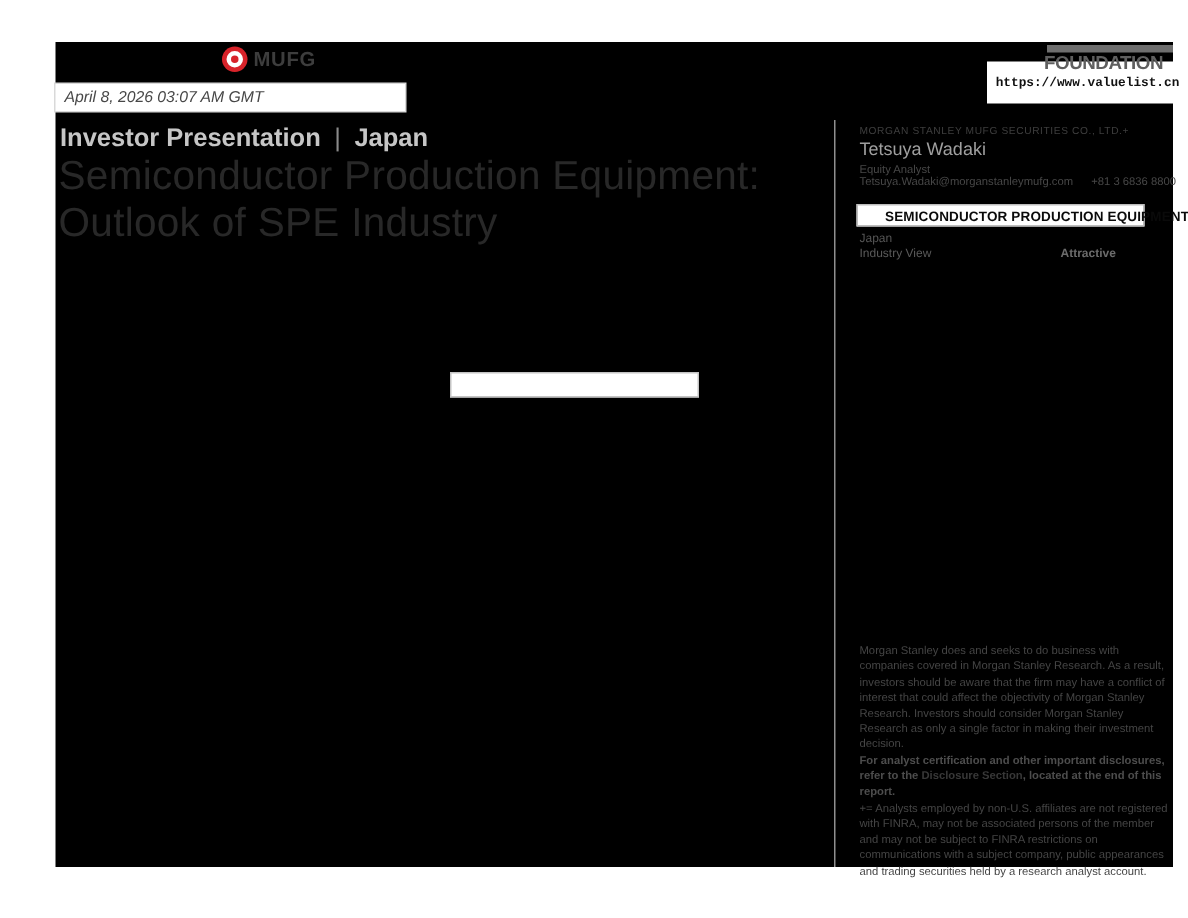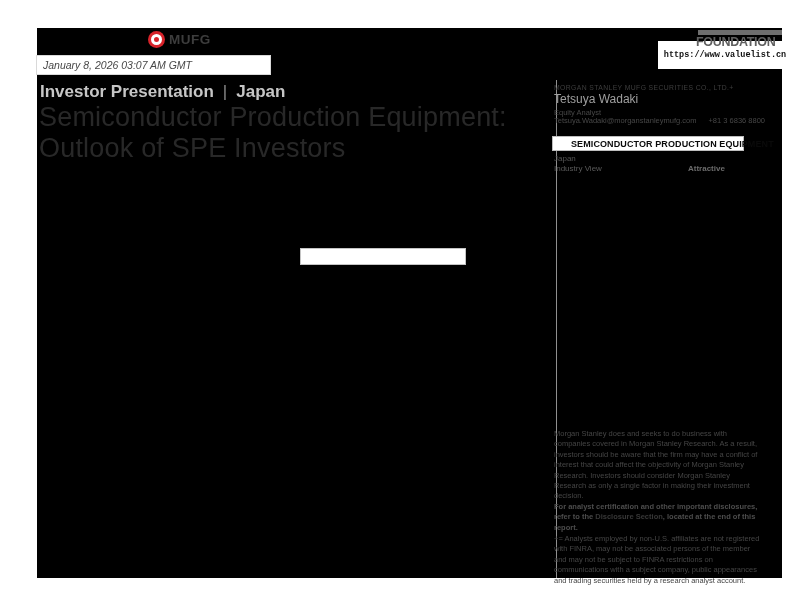--- a/index.html
+++ b/index.html
@@ -32,21 +32,21 @@
   .eyebrow { position:absolute; left:3px; top:54px; font-size:17px; font-weight:bold; color:#c6c6c6; }
   .eyebrow .sep { font-weight:400; color:#8a8a8a; padding:0 9px; }
   .title { position:absolute; left:2px; top:74px; font-size:27px; font-weight:300; color:#282828;
            line-height:31px; letter-spacing:0.2px; }
 
   .redaction-rect { position:absolute; left:263px; top:220px; width:166px; height:17px;
                     background:#ffffff; border:1px solid #c4c4c4; }
 
   
   .divider { position:absolute; left:519px; top:52px; bottom:0; width:1px; background:#8f8f8f; }
-  .sidebar { position:absolute; left:517px; top:0; width:211px; height:466px; }
+  .sidebar { position:absolute; left:536px; top:0; width:211px; height:466px; }
   .firm-line { position:absolute; left:0; top:56px; font-size:6.8px; color:#3e3e3e; letter-spacing:0.4px; }
   .analyst-name { position:absolute; left:0; top:64px; font-size:12px; color:#9f9f9f; }
   .analyst-role { position:absolute; left:0; top:80px; font-size:7.5px; color:#474747; }
   .contact-row { position:absolute; left:0; top:88px; width:211px; display:flex;
                  justify-content:space-between; font-size:7.5px; color:#474747; }
   .sector-box { position:absolute; left:-2px; top:108px; width:192px; height:15px; background:#ffffff;
                 border:1px solid #bdbdbd; display:flex; align-items:center; padding-left:18px; }
   .sector-text { font-size:9px; font-weight:bold; color:#0a0a0a; letter-spacing:0.1px; white-space:nowrap; }
   .region { position:absolute; left:0; top:126px; font-size:8px; color:#555555; }
   .iv-label { position:absolute; left:0; top:136px; font-size:8px; color:#5a5a5a; }
@@ -72,29 +72,29 @@
       <span class="mufg-word">MUFG</span>
     </div>
 
     <div class="foundation-bar"></div>
     <div class="foundation-word">FOUNDATION</div>
     <div class="url-box">
       <span class="url-text">https://www.valuelist.cn</span>
     </div>
 
     <div class="date-box">
-      <span class="date-text">January 8, 2026 03:07 AM GMT</span>
+      <span class="date-text">April 8, 2026 03:07 AM GMT</span>
     </div>
 
     <div class="eyebrow">
       <span>Investor Presentation</span><span class="sep">|</span><span>Japan</span>
     </div>
     <div class="title">
       <div>Semiconductor Production Equipment:</div>
-      <div>Outlook of SPE Investors</div>
+      <div>Outlook of SPE Industry</div>
     </div>
 
     <div class="redaction-rect"></div>
 
     <div class="divider"></div>
     <div class="sidebar">
       <div class="firm-line">MORGAN STANLEY MUFG SECURITIES CO., LTD.+</div>
       <div class="analyst-name">Tetsuya Wadaki</div>
       <div class="analyst-role">Equity Analyst</div>
       <div class="contact-row">

